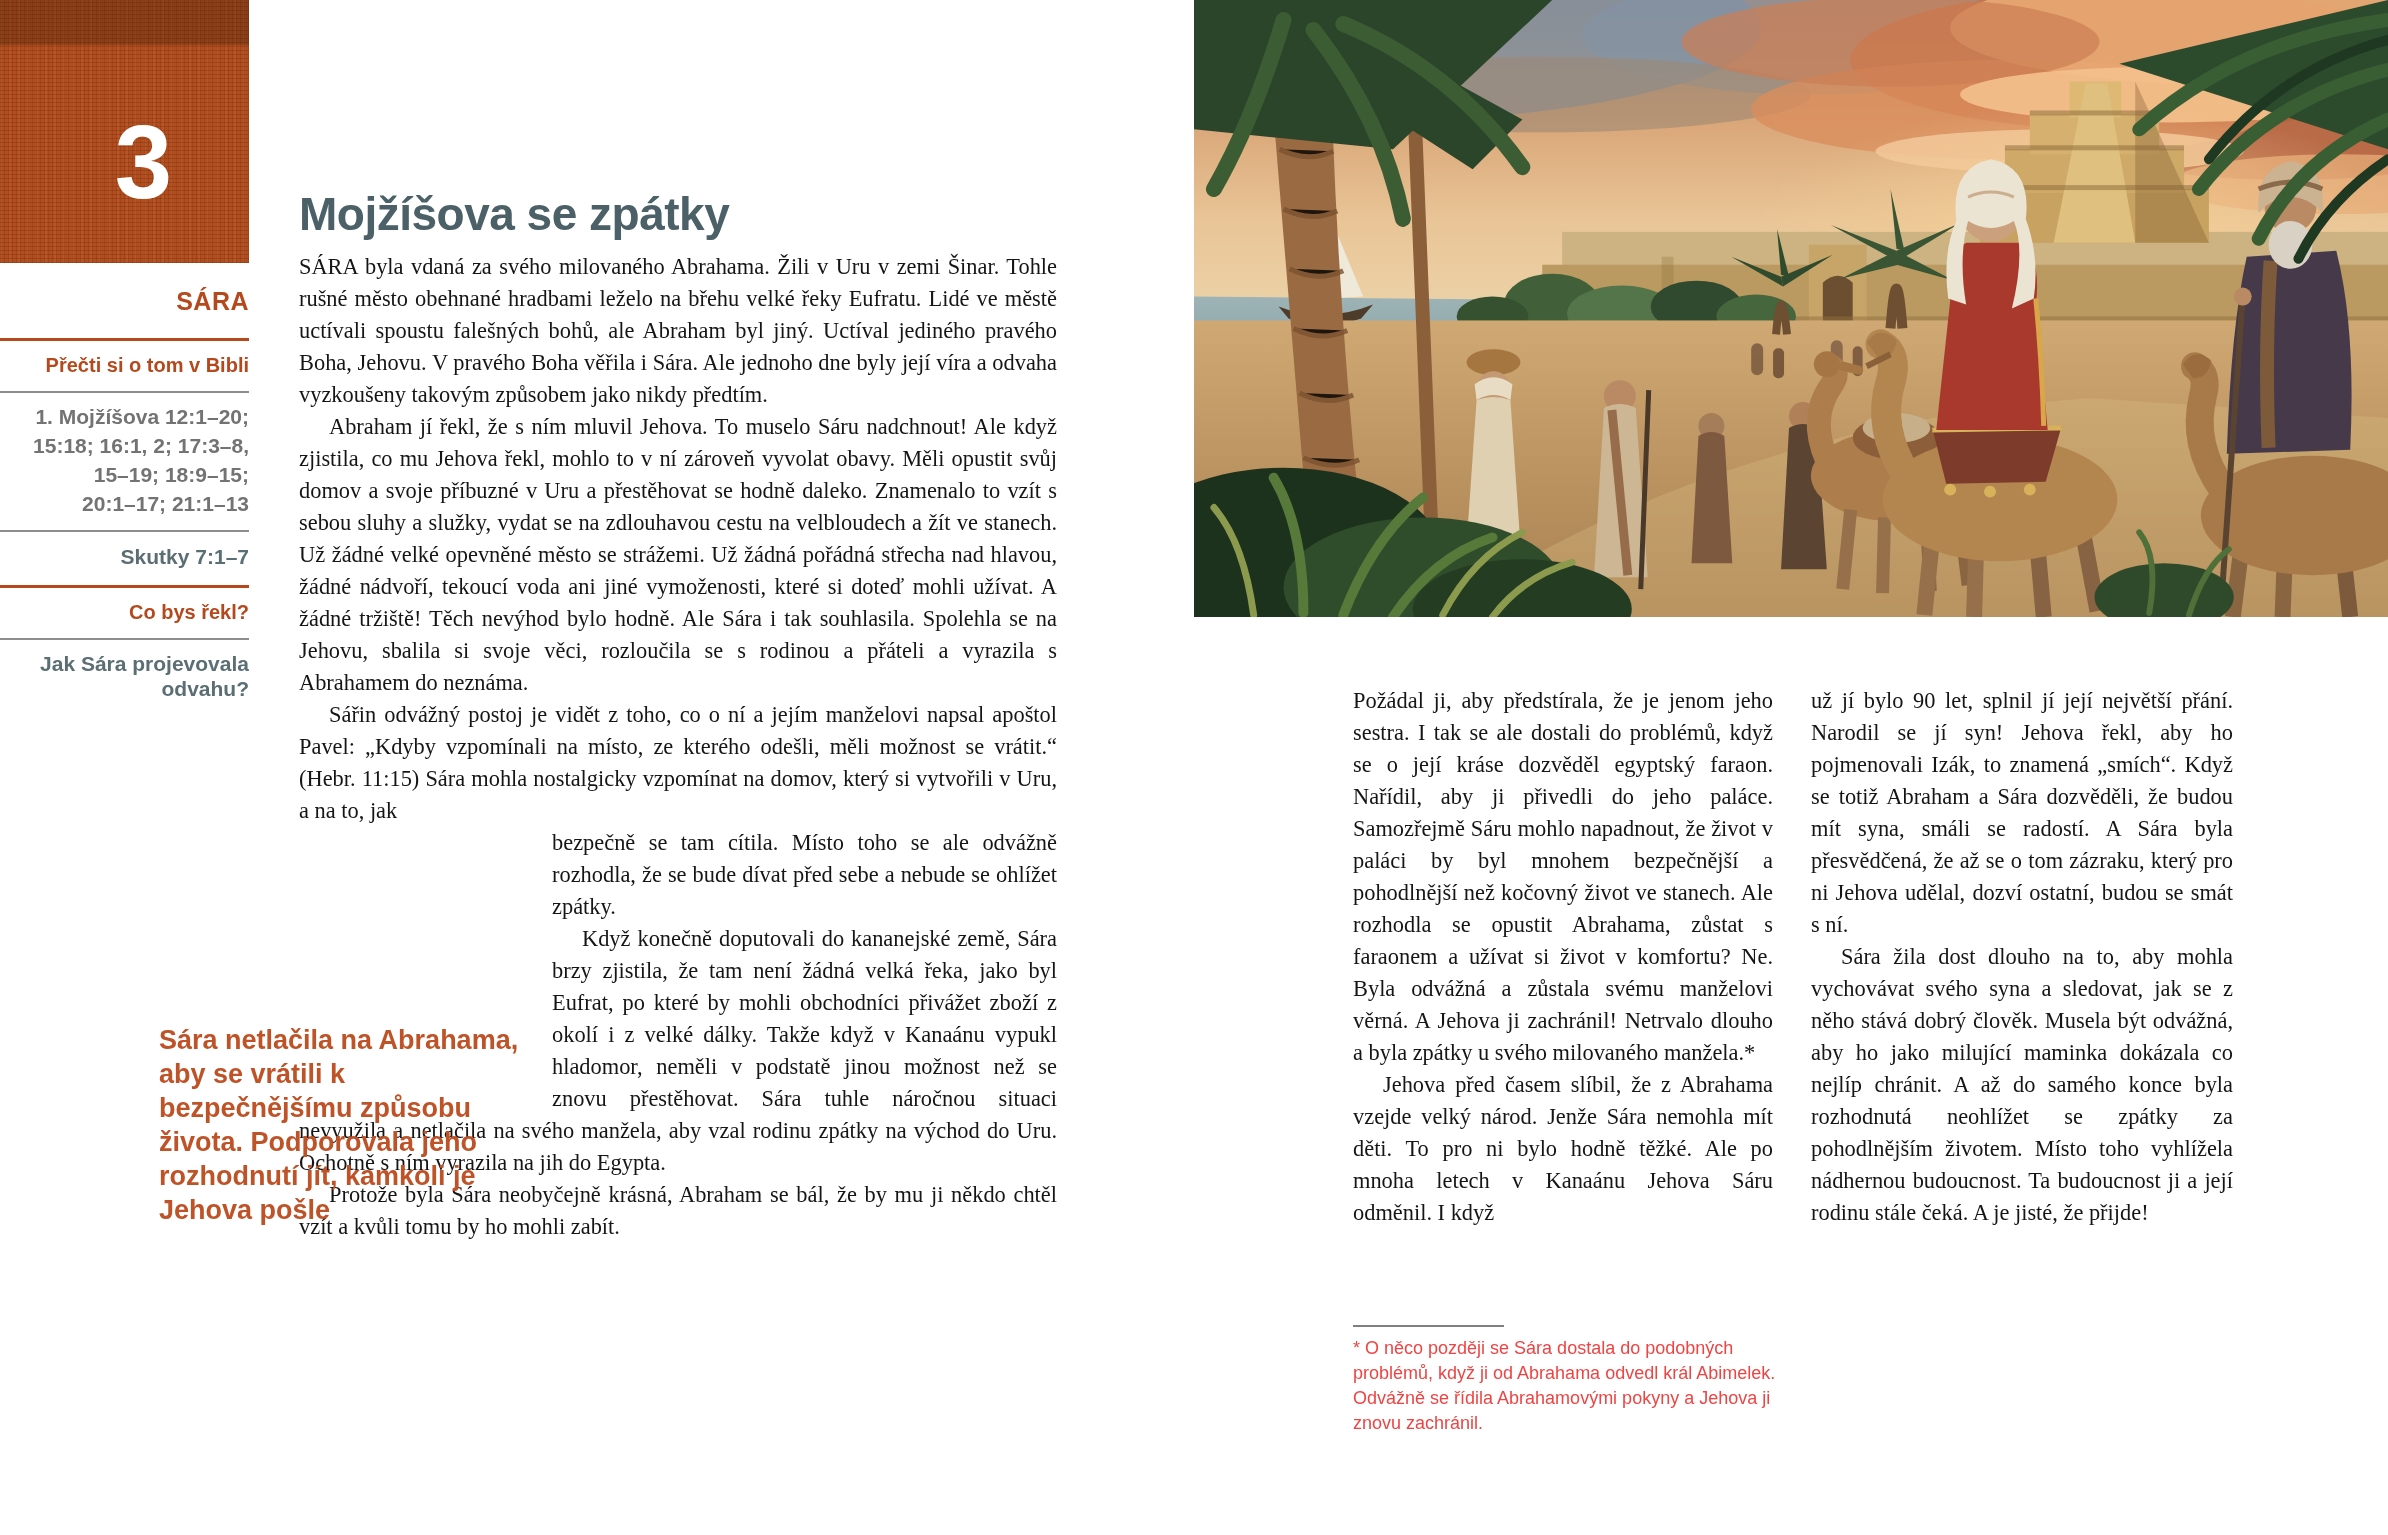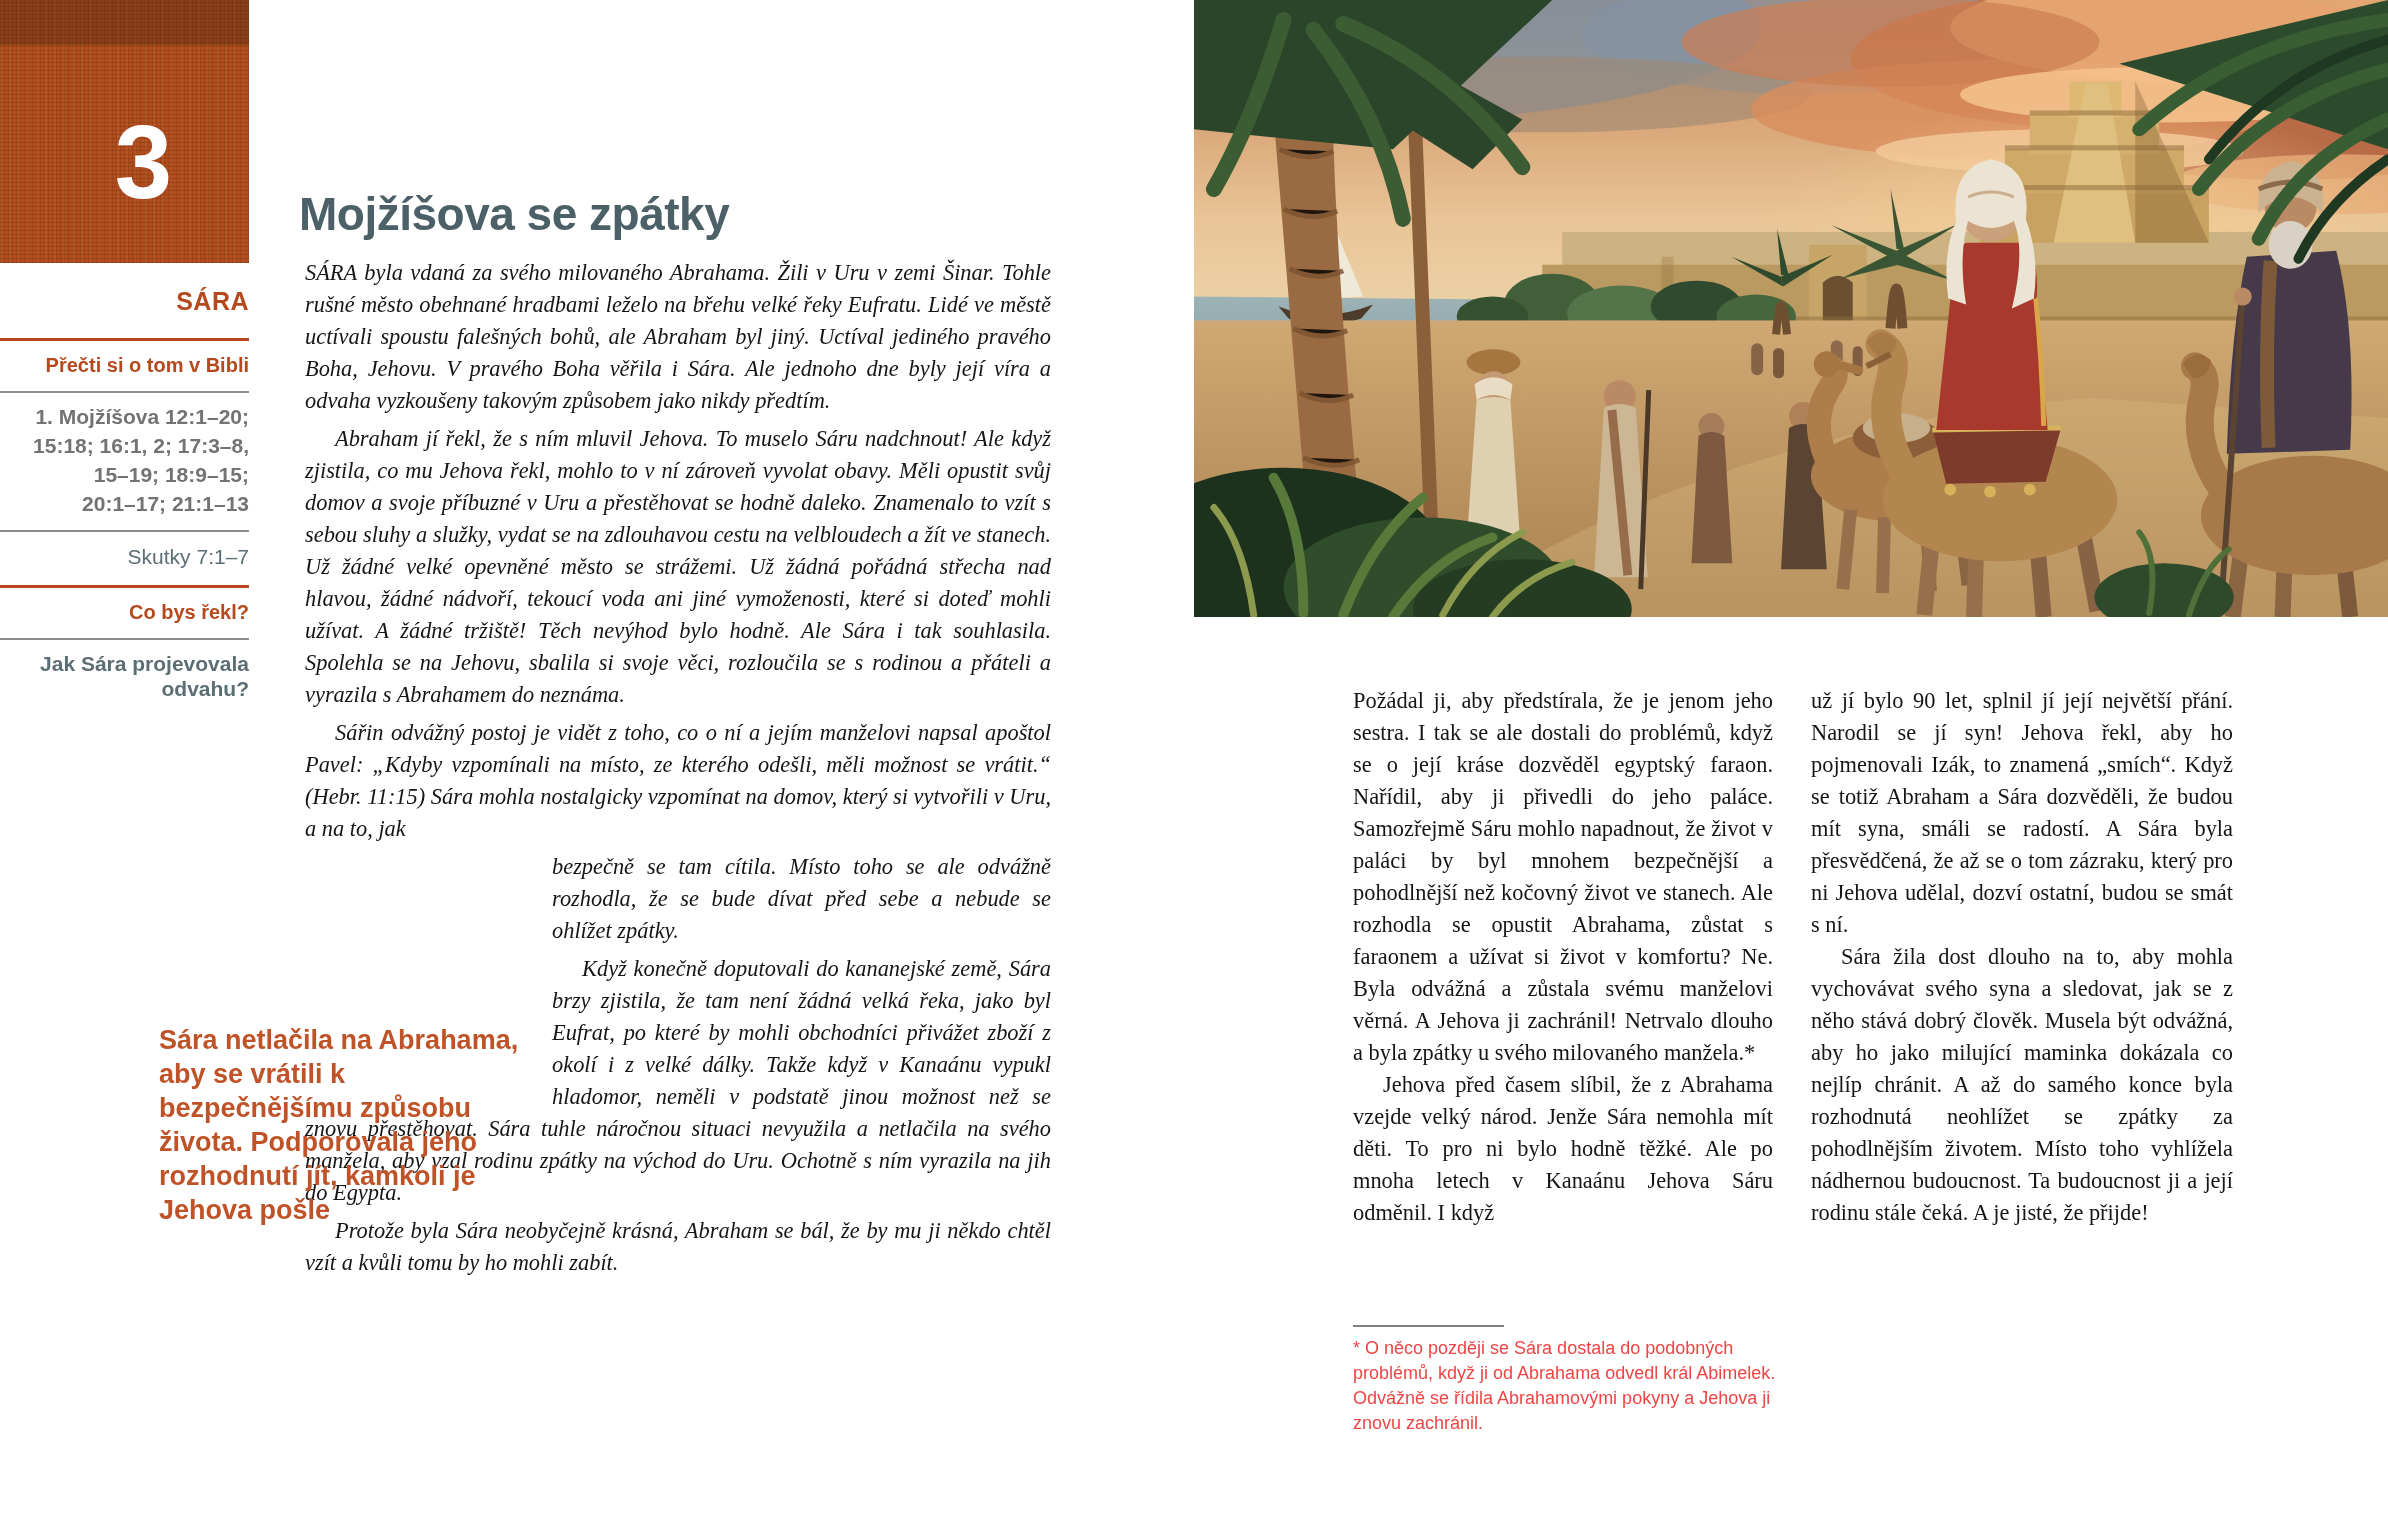--- a/index.html
+++ b/index.html
@@ -27,34 +27,34 @@
   
   .sidebar {
     position:absolute; left:0; top:287px; width:249px; text-align:right;
     font-family:"Liberation Sans", sans-serif;
   }
   .sb-name { font-size:25px; font-weight:bold; color:#b5491d; letter-spacing:0.5px; margin-bottom:22px; }
   .rule-orange { height:3px; background:#b5491d; }
   .rule-gray { height:2px; background:#8d8d8d; }
   .sb-label { font-size:20px; font-weight:bold; color:#b5491d; padding:13px 0 14px 0; }
   .sb-refs { padding:9px 0 12px 0; font-size:21px; font-weight:bold; line-height:29px; color:#737373; }
-  .sb-ref-single { padding:13px 0 16px 12px; font-size:21px; font-weight:normal; color:#5b6e74; }
+  .sb-ref-single { padding:13px 0 16px 12px; font-size:21px; font-weight:bold; color:#5b6e74; }
   .sb-question { padding:11px 0 0 0; font-size:21px; font-weight:bold; line-height:25px; color:#5b6e74; }
 
   
   .title {
     position:absolute; left:299px; top:157px;
     font-family:"Liberation Sans", sans-serif; font-weight:bold; font-size:46px; line-height:52px;
     color:#4c6067; letter-spacing:-0.5px;
   }
   .left-col {
     position:absolute; left:299px; top:251px; width:758px;
     font-size:22.4px; line-height:32px; text-align:justify;
   }
-  .left-col p { margin:6px;font-style:italic; }
+  .left-col p { margin:0; }
   .ind { text-indent:30px; }
   .pq-spacer { float:left; width:253px; height:259px; }
   .pull-quote {
     position:absolute; left:159px; top:1023px; width:366px;
     font-family:"Liberation Sans", sans-serif; font-weight:bold;
     font-size:27px; line-height:34px; color:#bf5226; text-align:left;
   }
 
   
   .artwork { position:absolute; left:1194px; top:0; width:1194px; height:617px; }

